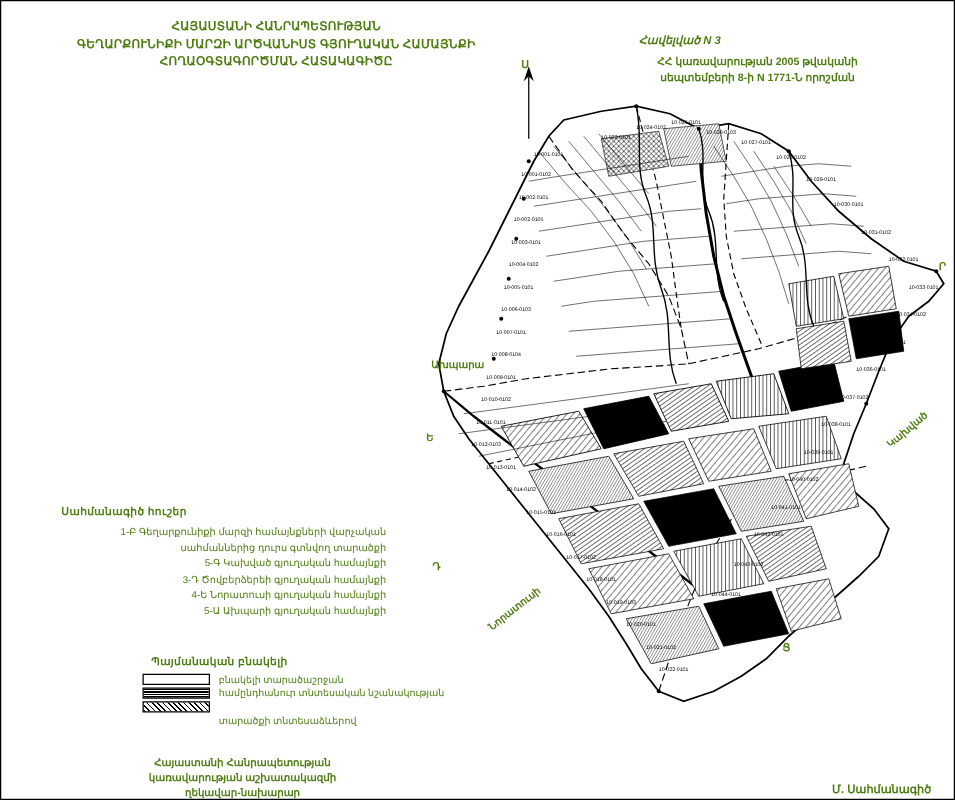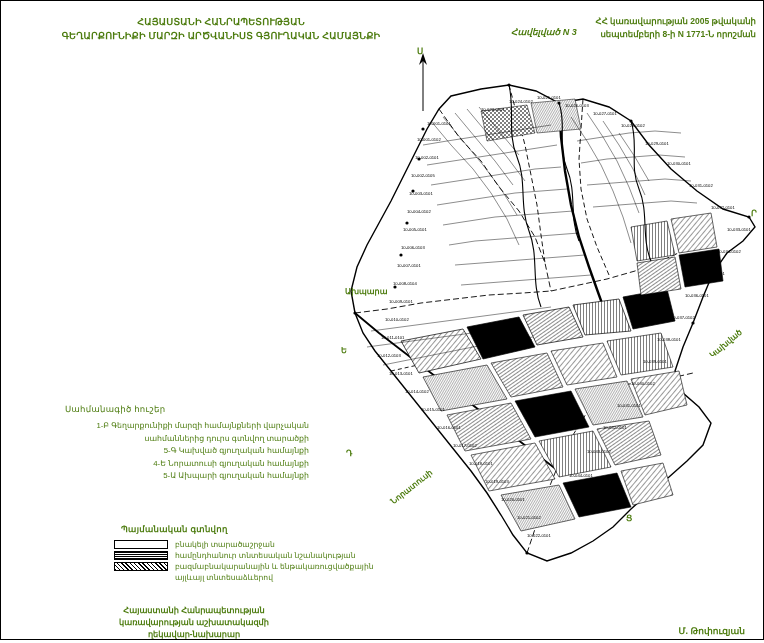--- a/index.html
+++ b/index.html
@@ -25,43 +25,43 @@
     left: 30px; top: 14px;
     width: 380px;
     text-align: center;
     font-size: 9.5px;
     font-weight: bold;
     line-height: 14px;
     letter-spacing: 0.2px;
   }
   #approval-block {
     position: absolute;
-    left: 455px; top: 14px;
+    left: 455px; top: 42px;
     width: 300px;
-    text-align: right;
+    text-align: center;
     font-size: 8.5px;
     font-weight: bold;
     line-height: 13px;
   }
   #annex-label {
     position: absolute;
     left: 510px; top: 26px;
     width: 190px;
     text-align: left;
     font-size: 9px;
     font-weight: bold;
     font-style: italic;
   }
 
   
   #zones-title {
     position: absolute;
-    left: 64px; top: 403px;
+    left: 48px; top: 403px;
     font-size: 8.5px;
-    font-weight: normal;
+    font-weight: bold;
     letter-spacing: 0.3px;
   }
   #zones-list {
     position: absolute;
     left: 8px; top: 419px;
     width: 300px;
     font-size: 7.8px;
     line-height: 12.5px;
     text-align: right;
   }
@@ -76,21 +76,20 @@
     letter-spacing: 0.3px;
   }
   #patterns {
     position: absolute;
     left: 113px; top: 538px;
     width: 330px;
     font-size: 7.6px;
   }
   .pat-row {
     display: flex;
-    align-items: center;
     height: 11px;
     margin-bottom: 0px;
   }
   .swatch {
     width: 54px;
     height: 9px;
     border: 1px solid #000;
     box-sizing: border-box;
     margin-right: 7px;
     flex: 0 0 auto;
@@ -153,20 +152,21 @@
   #place-4 { left: 707px; top: 352px; transform: rotate(-40deg); transform-origin: left top; }
 </style>
 </head>
 <body>
 
 <div id="page">
 
   <div id="title-block">
     <div>ՀԱՅԱՍՏԱՆԻ ՀԱՆՐԱՊԵՏՈՒԹՅԱՆ</div>
     <div>ԳԵՂԱՐՔՈՒՆԻՔԻ ՄԱՐԶԻ ԱՐԾՎԱՆԻՍՏ ԳՅՈՒՂԱԿԱՆ  ՀԱՄԱՅՆՔԻ</div>
+    <div>ՀՈՂԱՕԳՏԱԳՈՐԾՄԱՆ ՀԱՏԱԿԱԳԻԾԸ</div>
   </div>
 
   <div id="annex-label">Հավելված N 3</div>
 
   <div id="approval-block">
     <div>ՀՀ կառավարության 2005 թվականի</div>
     <div>սեպտեմբերի 8-ի N 1771-Ն որոշման</div>
   </div>
 
   <div id="map">
@@ -365,44 +365,44 @@
   <div class="place-label" id="place-1">Ախպարա</div>
   <div class="place-label" id="place-2">Ե</div>
   <div class="place-label" id="place-3">Նորատուսի</div>
   <div class="place-label" id="place-4">Կախված</div>
 
   <div id="zones-title">Սահմանագիծ հուշեր</div>
   <div id="zones-list">
     <div class="zone-row">1-Բ Գեղարքունիքի մարզի համայնքների վարչական</div>
     <div class="zone-row">     սահմաններից դուրս գտնվող տարածքի</div>
     <div class="zone-row">5-Գ Կախված գյուղական համայնքի</div>
+    <div class="zone-row">3-Դ Ծովբերձերեի գյուղական համայնքի</div>
     <div class="zone-row">4-Ե Նորատուսի գյուղական համայնքի</div>
     <div class="zone-row">5-Ա Ախպարի գյուղական համայնքի</div>
   </div>
 
-  <div id="patterns-title">Պայմանական գտնվող</div>
+  <div id="patterns-title">Պայմանական բնակելի</div>
   <div id="patterns">
     <div class="pat-row">
       <span class="swatch blank"></span>
       <span class="pat-text">բնակելի տարածաշրջան</span>
     </div>
     <div class="pat-row">
       <span class="swatch dense-h"></span>
       <span class="pat-text">համընդհանուր տնտեսական նշանակության</span>
     </div>
     <div class="pat-row">
       <span class="swatch diag"></span>
-      <span class="pat-text">բազմաբնակարանային և ենթակառուցվածքային</span>
     </div>
     <div class="pat-row">
       <span class="swatch" style="border:none;background:none;"></span>
-      <span class="pat-text">այլևայլ տնտեսաձևերով</span>
+      <span class="pat-text">տարածքի տնտեսաձևերով</span>
     </div>
   </div>
 
   <div id="footer-left">
     <div>Հայաստանի Հանրապետության</div>
     <div>կառավարության աշխատակազմի</div>
     <div>ղեկավար-նախարար</div>
   </div>
-  <div id="footer-sign">Մ. Թոփուզյան</div>
+  <div id="footer-sign">Մ. Սահմանագիծ</div>
 
 </div>
 
 </body></html>

